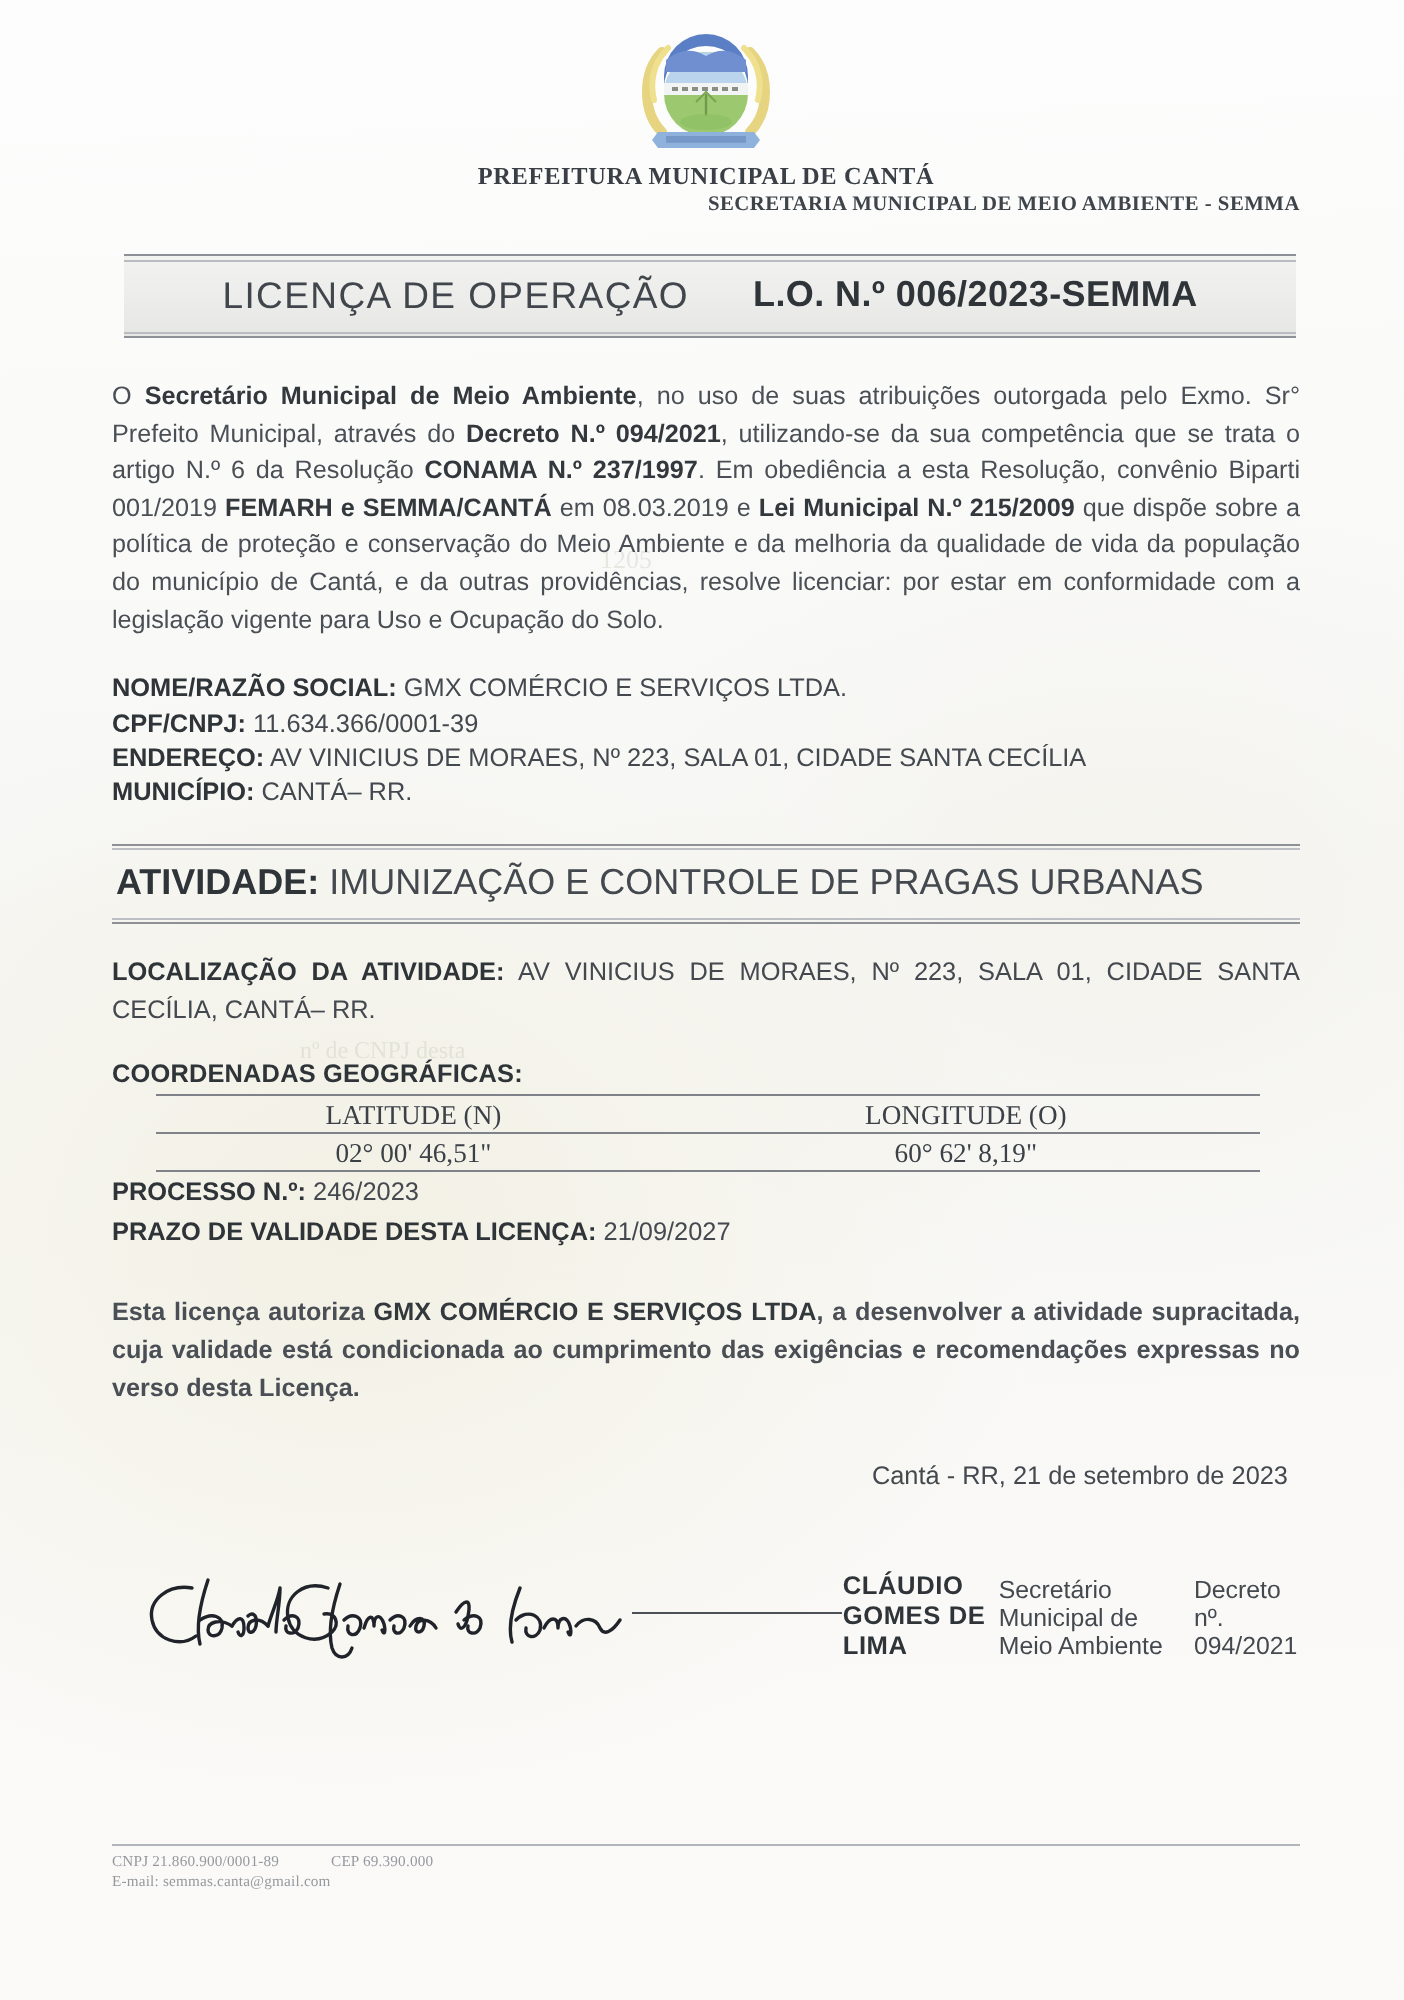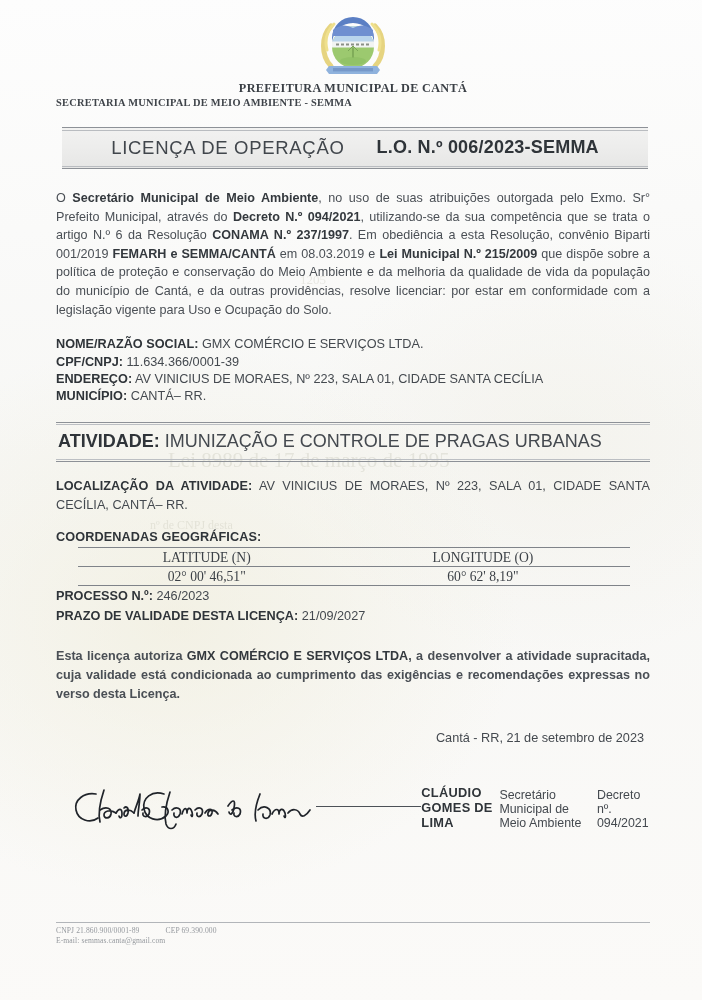--- a/index.html
+++ b/index.html
@@ -47,21 +47,21 @@
   .org-line1 {
     text-align: center;
     font-family: "Liberation Serif", serif;
     font-weight: bold;
     font-size: 12.2px;
     letter-spacing: 0.35px;
     color: #3a3f45;
     margin-top: 5px;
   }
   .org-line2 {
-    text-align: left;
+    text-align: right;
     font-family: "Liberation Serif", serif;
     font-weight: bold;
     font-size: 10.4px;
     letter-spacing: 0.25px;
     color: #3f444a;
     margin-top: 1px;
   }
 
   
   .title-band {
@@ -264,21 +264,20 @@
     pointer-events: none;
     user-select: none;
     white-space: nowrap;
   }
 </style>
 </head>
 <body>
 
 <div class="page">
 
-  <div class="ghost" style="left:168px; top:448px; font-size:21px;">Lei 8989 de 17 de março de 1995</div>
   <div class="ghost" style="left:300px; top:272px; font-size:13px;text-align:center;">1205</div>
   <div class="ghost" style="left:150px; top:518px; font-size:12px;">nº de CNPJ desta</div>
 
   <div class="sheet">
 
     <div class="emblem-wrap">
       <div class="emblem">
         <svg viewBox="0 0 72 60" width="72" height="60" aria-hidden="true">
 
           <path d="M14 10 C4 20, 4 40, 14 50" stroke="#e3cf72" stroke-width="5" fill="none" stroke-linecap="round" opacity="0.9"></path>

